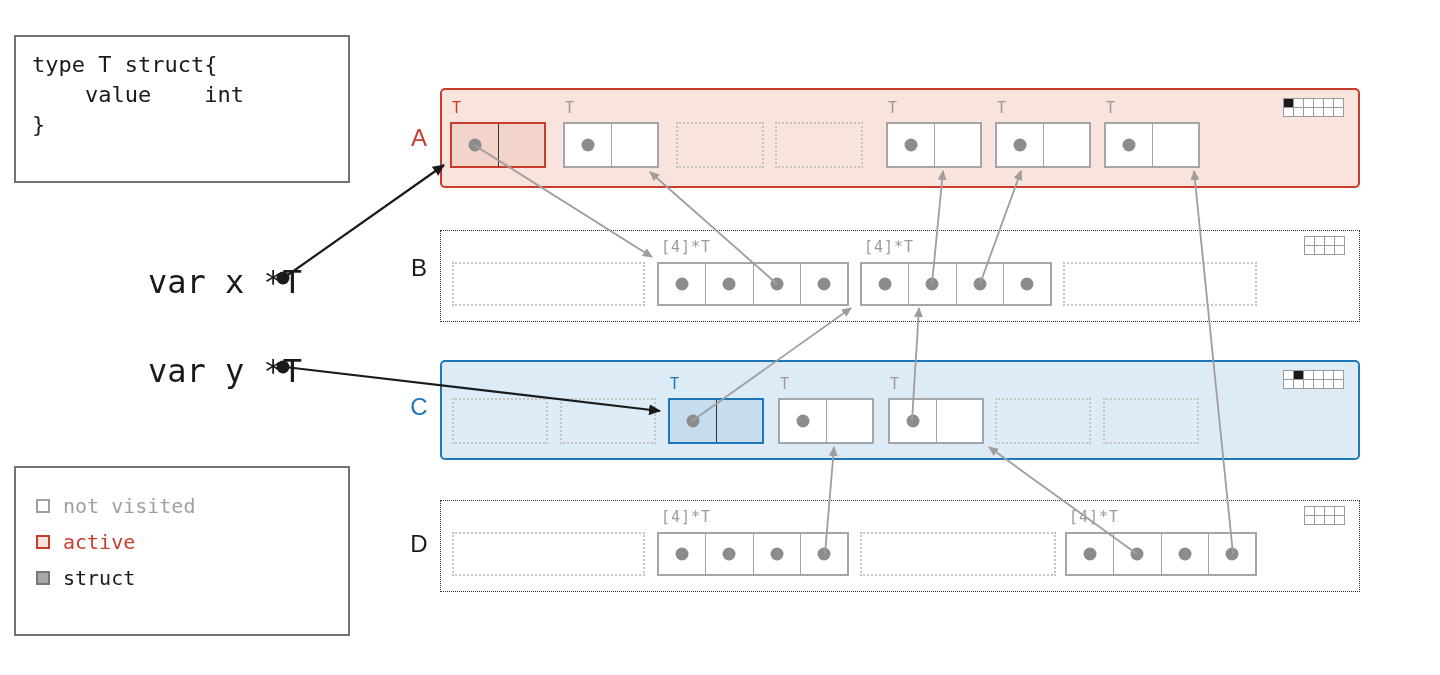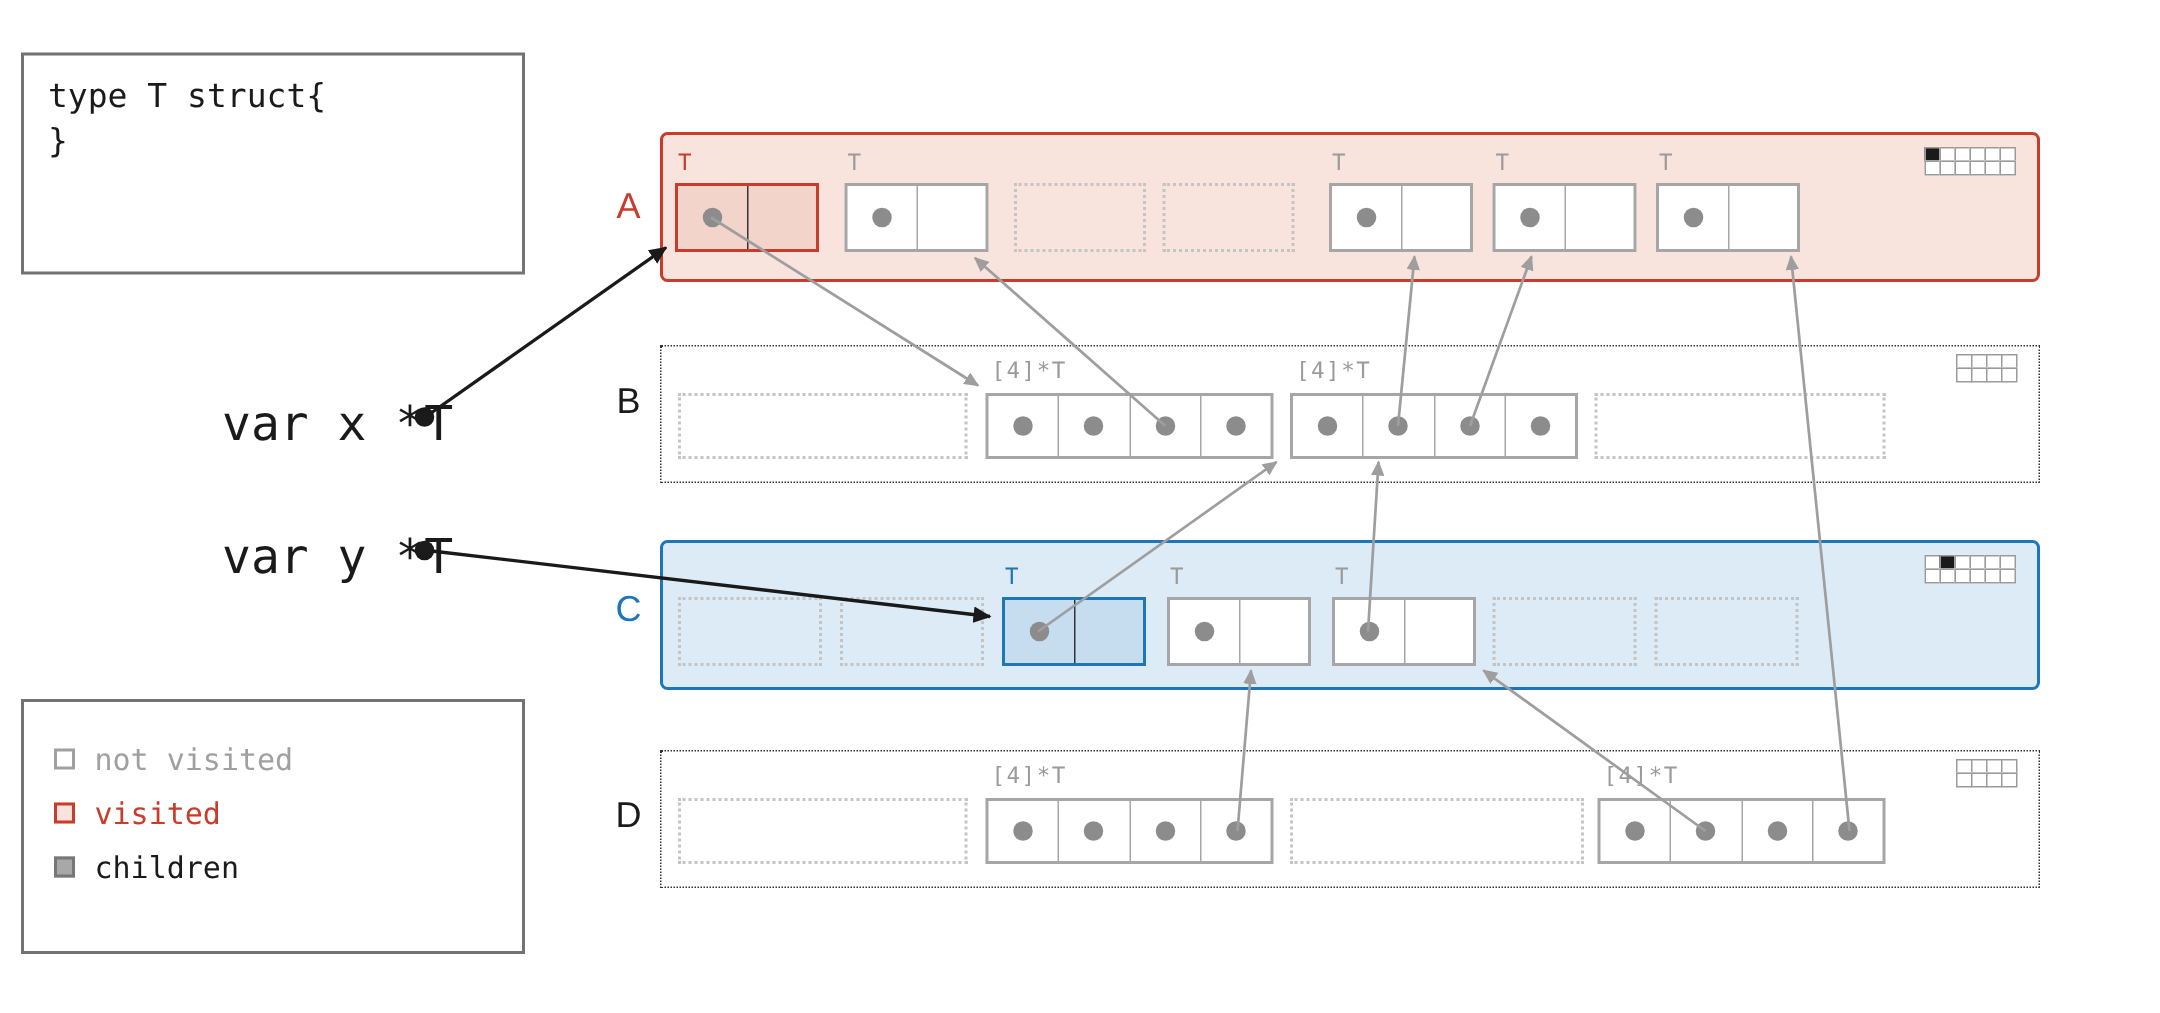--- a/index.html
+++ b/index.html
@@ -53,20 +53,21 @@
   .garrow{stroke:#9e9e9e;stroke-width:1.8;}
   .barrow{stroke:#1a1a1a;stroke-width:2.2;}
 </style>
 </head>
 <body>
 
 <div id="canvas">
 
   <div class="box code-box">
     <div class="code-line">type T struct{</div>
+    <div class="code-line">    value    int</div>
     <div class="code-line">}</div>
   </div>
 
   <div class="var-label" style="left:148px;top:263px;">var x *T</div>
   <div class="var-label" style="left:148px;top:352px;">var y *T</div>
 
   <div class="span-label" style="left:404px;top:124px;color:#c93c2b;">A</div>
   <div class="span-label" style="left:404px;top:254px;">B</div>
   <div class="span-label" style="left:404px;top:393px;color:#1d76ba;">C</div>
   <div class="span-label" style="left:404px;top:530px;">D</div>
@@ -271,25 +272,25 @@
       </div>
     </div>
 
   <div class="box legend">
     <div class="legend-item">
       <span class="sw sw-nv"></span>
       <span class="legend-text lt-nv">not visited</span>
     </div>
     <div class="legend-item">
       <span class="sw sw-ac"></span>
-      <span class="legend-text lt-ac">visited</span>
+      <span class="legend-text lt-ac">active</span>
     </div>
     <div class="legend-item">
       <span class="sw sw-vi"></span>
-      <span class="legend-text lt-vi">children</span>
+      <span class="legend-text lt-vi">struct</span>
     </div>
   </div>
 
   <svg id="overlay" width="1440" height="675" viewBox="0 0 1440 675">
     <defs>
       <marker id="ah-gray" markerWidth="11" markerHeight="9" refX="9" refY="4.5" orient="auto" markerUnits="userSpaceOnUse">
         <path d="M0,0 L10,4.5 L0,9 z" fill="#9e9e9e"></path>
       </marker>
       <marker id="ah-black" markerWidth="13" markerHeight="11" refX="11" refY="5.5" orient="auto" markerUnits="userSpaceOnUse">
         <path d="M0,0 L12,5.5 L0,11 z" fill="#1a1a1a"></path>

